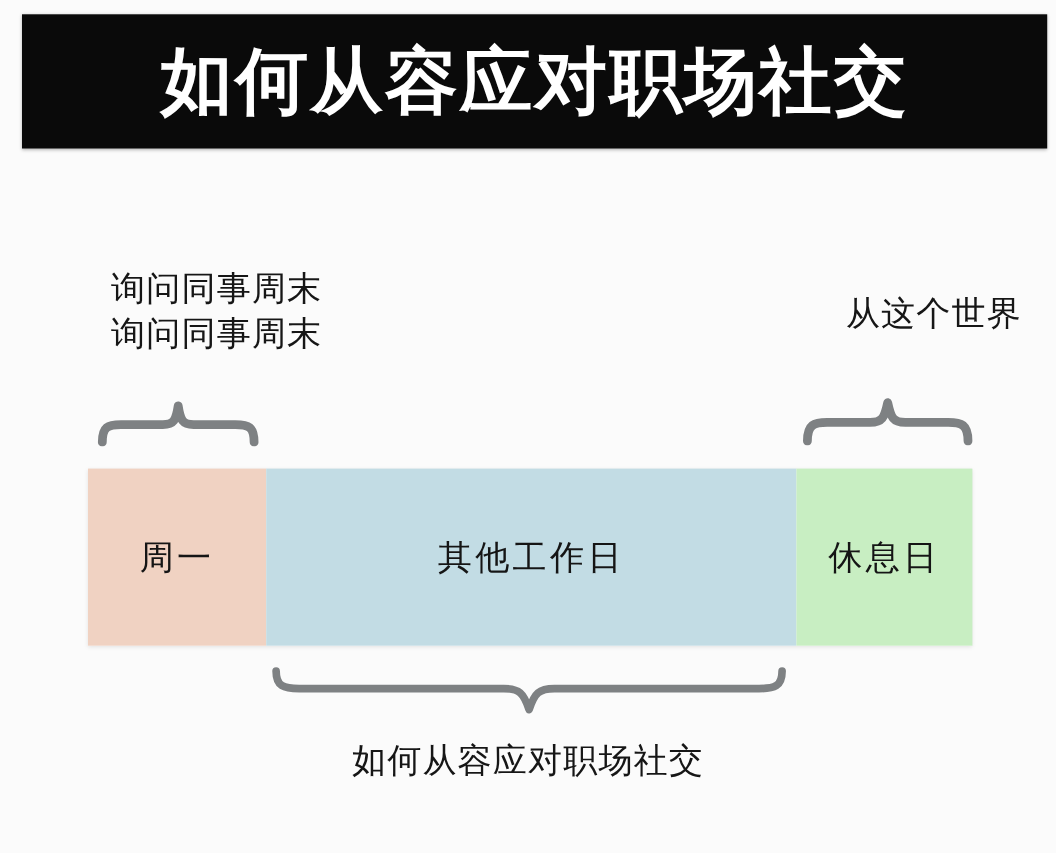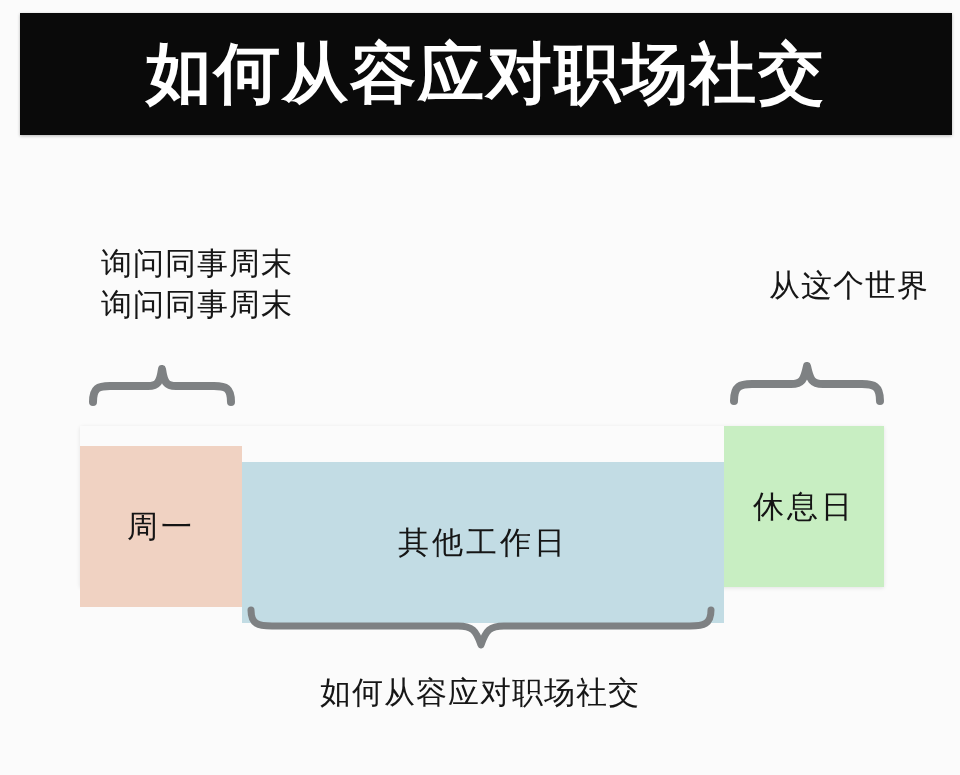--- a/index.html
+++ b/index.html
@@ -66,21 +66,21 @@
     box-sizing: border-box;
   }
   .bar-seg-label {
     font-size: 31px;
     font-weight: 500;
     color: #151515;
     letter-spacing: 3px;
     white-space: nowrap;
     font-family: "DejaVu Sans", "Liberation Sans", sans-serif;
   }
-  .seg-monday   { width: 162px; margin-top: 20px; }
+  .seg-monday   { width: 162px; }
   .seg-weekdays { width: 482px; }
   .seg-restday  { width: 160px; }
 
   
   .anno-text {
     position: absolute;
     font-size: 31px;
     font-weight: 500;
     line-height: 1.33;
     color: #161616;
@@ -143,21 +143,21 @@
     <svg width="156" height="44" viewBox="0 0 156 44">
       <path d="M5 40 C5 25, 11 23, 23 23 L62 23 C73 23, 75 19, 78 5
                C81 19, 83 23, 94 23 L133 23 C145 23, 151 25, 151 40" fill="none" stroke="#7e8183" stroke-width="8" stroke-linecap="round" stroke-linejoin="round"></path>
     </svg>
   </div>
 
   <div class="timeline-bar">
     <div class="bar-seg seg-monday" style="background:#f0d2c2;">
       <span class="bar-seg-label">周一</span>
     </div>
-    <div class="bar-seg seg-weekdays" style="background:#c2dce4;margin-top:36px;">
+    <div class="bar-seg seg-weekdays" style="background:#c2dce4;">
       <span class="bar-seg-label">其他工作日</span>
     </div>
     <div class="bar-seg seg-restday" style="background:#c8eec2;">
       <span class="bar-seg-label">休息日</span>
     </div>
   </div>
 
   <div class="brace" style="left:246px; top:604px;">
     <svg width="470" height="46" viewBox="0 0 470 46">
       <path d="M5 6 C5 20, 12 22, 26 22 L212 22 C226 22, 230 26, 235 41

